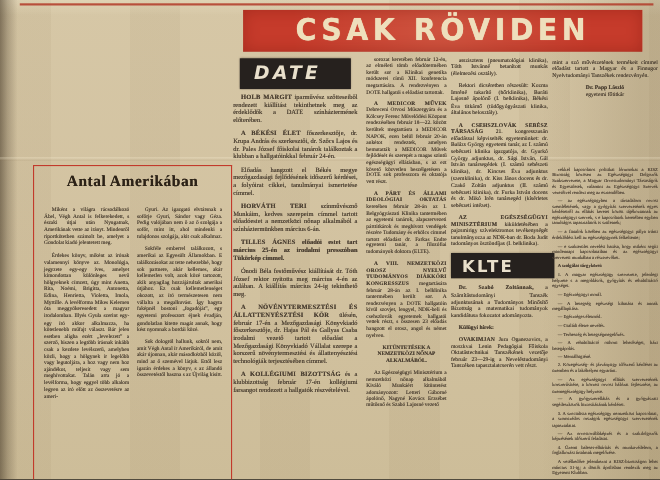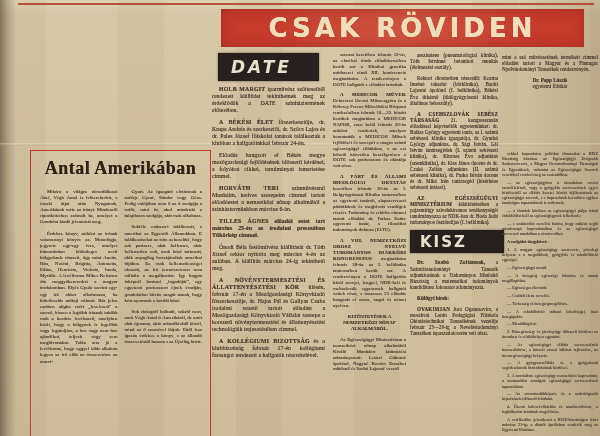--- a/index.html
+++ b/index.html
@@ -60,21 +60,21 @@
   .sig{text-align:center;text-indent:0;margin-top:3px;}
   .sig-name{font-weight:bold;}
   
   .kiminek-head{left:500px;top:106px;width:98px;text-align:center;
     font-family:"Liberation Serif",serif;font-style:italic;font-weight:bold;
     font-size:16.5px;line-height:19px;color:#2e241a;text-shadow:0 0 .5px rgba(46,36,26,.8);}
   
   .antal-frame{left:30px;top:150px;width:179px;height:286px;
     border-top:1.5px solid #c23a2b;border-left:1.5px solid #c23a2b;border-right:1.5px solid #c23a2b;}
   .antal-title{position:absolute;left:0;top:7px;width:100%;text-align:center;
-    font-weight:bold;font-size:18px;letter-spacing:.5px;color:#2c2217;
+    font-weight:bold;font-size:14px;letter-spacing:.5px;color:#2c2217;
     text-shadow:0 0 .6px rgba(44,34,23,.8);}
   .antal-cols{position:absolute;left:9px;top:38px;width:162px;display:flex;gap:7px;}
   .antal-col{width:78px;text-align:justify;font-size:4.9px;line-height:6.1px;color:#4e4234;
     text-shadow:0 0 .5px rgba(78,66,52,.9);filter:blur(.24px);}
   .crease{left:0;top:143px;width:600px;height:3px;
     background:linear-gradient(180deg, rgba(255,246,220,.35), rgba(120,95,60,.12));}
 </style>
 </head>
 <body>
 
@@ -108,21 +108,21 @@
     <p class="para"><span class="lead">A VIII. NEMZETKÖZI OROSZ NYELVŰ TUDOMÁNYOS DIÁKKÖRI KONGRESSZUS</span> <span>megtartására február 28-án az I. belklinika tantermében került sor. A rendezvényen a DOTE hallgatóin kívül szovjet, lengyel, NDK-beli és csehszlovák egyetemek hallgatói vettek részt, s összesen 23 előadás hangzott el orosz, angol és német nyelven.</span></p>
     <p class="para centerpara"><span>KITÜNTETÉSEK A NEMZETKÖZI NŐNAP ALKALMÁBÓL.</span></p>
     <p class="para"><span>Az Egészségügyi Minisztérium a nemzetközi nőnap alkalmából Kiváló Munkáért kitüntetést adományozott: Letteri Gáborné ápolónő, Nagyné Kovács Erzsébet műtősnő és Szabó Lajosné vezető</span></p>
   </div>
 
   <div class="coltext c-three">
     <p class="para"><span>asszisztens (pneumatológiai klinika), Tóth Istvánné betanított munkás (élelmezési osztály).</span></p>
     <p class="para"><span>Rektori dicséretben részesült: Kozma Imréné takarító (bőrklinika), Baráti Lajosné ápolónő (I. belklinika), Békési Éva titkárnő (tüdőgyógyászati klinika, általános belosztály).</span></p>
     <p class="para"><span class="lead">A CSEHSZLOVÁK SEBÉSZ TÁRSASÁG</span> <span>21. kongresszusán előadással képviselték egyetemünket: dr. Balázs György egyetemi tanár, az I. számú sebészeti klinika igazgatója, dr. Gyurkó György adjunktus, dr. Sági István, Gál István tanársegédek (I. számú sebészeti klinika), dr. Kincses Éva adjunktus (szemklinika), dr. Kiss János docens és dr. Czakó Zoltán adjunktus (II. számú sebészeti klinika), dr. Furka István docens és dr. Mikó Irén tanársegéd (kísérletes sebészeti intézet).</span></p>
     <p class="para"><span class="lead">AZ EGÉSZSÉGÜGYI MINISZTÉRIUM</span> <span>kiküldetésében a pajzsmirigy szívelektromos tevékenységét tanulmányozza az NDK-ban dr. Boda Judit tudományos ösztöndíjas (I. belklinika).</span></p>
-    <div class="black-box klte-box">KISZ</div>
+    <div class="black-box klte-box">KLTE</div>
     <p class="para"><span class="lead">Dr. Szabó Zoltánnak,</span> <span>a Számítástudományi Tanszék adjunktusának a Tudományos Minősítő Bizottság a matematikai tudományok kandidátusa fokozatot adományozta.</span></p>
     <p class="para boldpara"><span>Külügyi hírek:</span></p>
     <p class="para"><span class="lead">OVAKIMJAN</span> <span>Jura Oganezovics, a moszkvai Lenin Pedagógiai Főiskola Oktatástechnikai Tanszékének vezetője február 23—29-ig a Neveléstudományi Tanszéken tapasztalatcserén vett részt.</span></p>
   </div>
 
   <div class="coltext c-four-intro">
     <p class="para" style="text-indent:0;"><span>mint a szó művészetének termékeit címmel előadást tartott a Magyar és a Finnugor Nyelvtudományi Tanszékek rendezvényén.</span></p>
     <p class="para sig">
       <span class="sig-name">Dr. Papp László</span><br>
       <span>egyetemi főtitkár</span>

